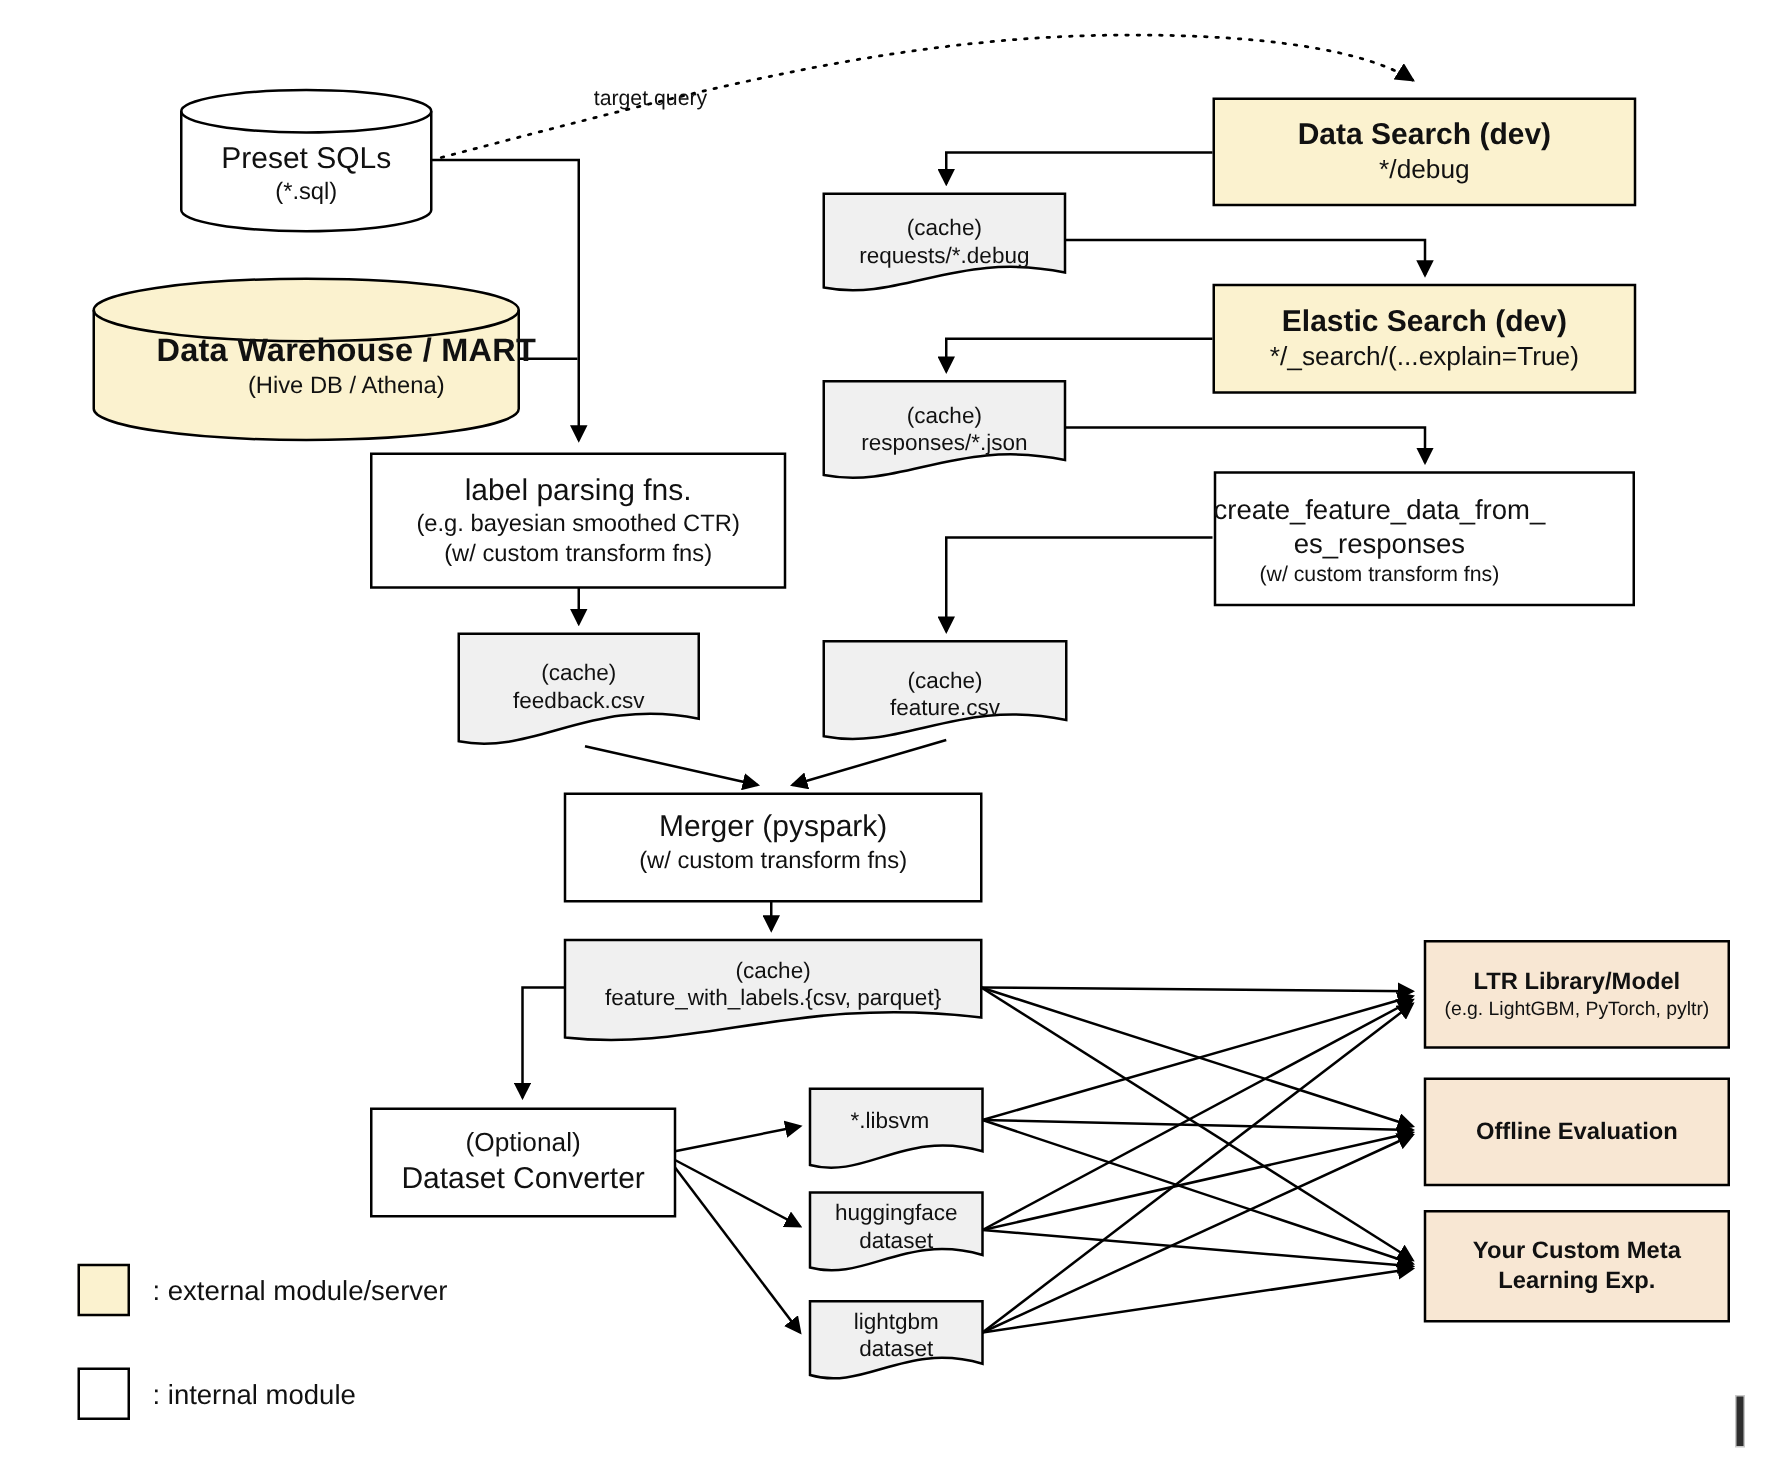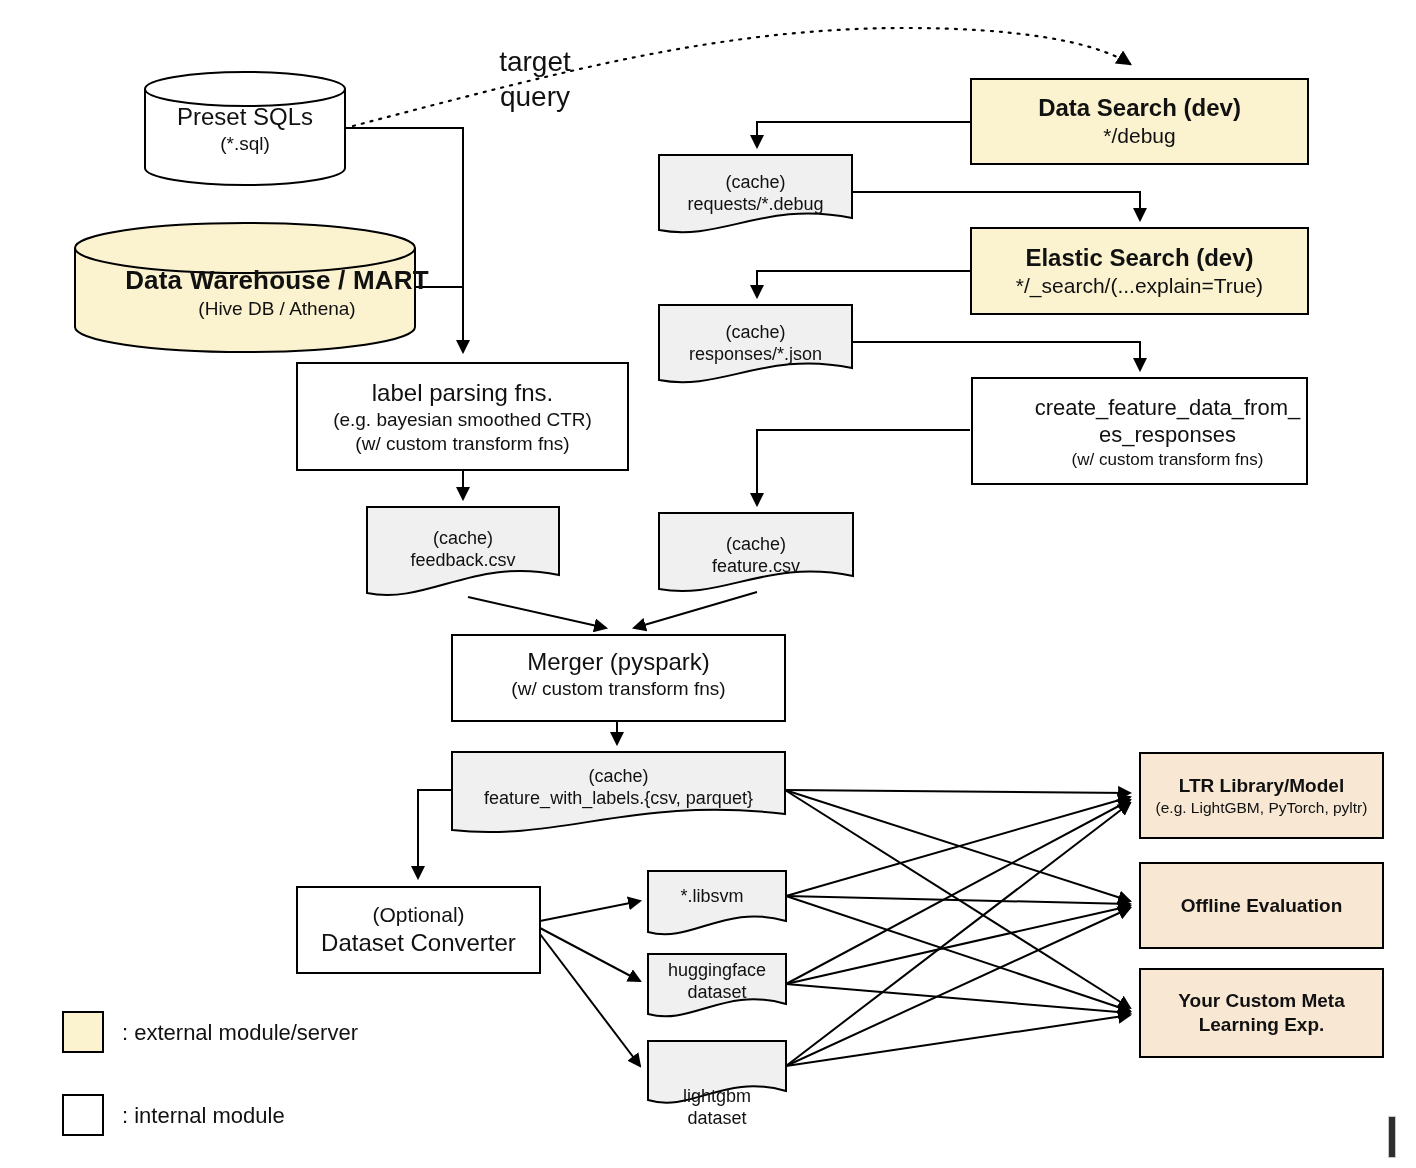--- a/index.html
+++ b/index.html
@@ -24,21 +24,21 @@
   .t-title-bold{font-size:24px;font-weight:bold;}
   .t-wh-title{font-size:26px;font-weight:bold;letter-spacing:.2px;}
   .t-sub{font-size:19px;}
   .t-sub-lg{font-size:21px;}
   .t-doc{font-size:18px;}
   .t-code{font-size:22px;}
   .t-note{font-size:17px;}
   .t-right-title{font-size:19px;font-weight:bold;}
   .t-right-sub{font-size:15.5px;}
   .t-legend{font-size:22px;}
-  .t-annot{font-size:28px;}
+  .t-annot{font-size:17px;margin-left:10px;}
   .legend-swatch{position:absolute;width:42px;height:42px;border:2px solid var(--c-stroke);box-sizing:border-box;}
   .legend-text{position:absolute;white-space:nowrap;}
   .cursor-artifact{position:absolute;background:#2e2e2e;outline:1px solid #c8c8c8;}
 </style>
 </head>
 <body>
 
 <div id="canvas">
 
   <svg id="diagram-svg" width="1416" height="1168" viewBox="0 0 1416 1168">
@@ -125,21 +125,21 @@
     <path class="shape f-cache" d="M452,752 L785,752 L785,814 C635,796 559,842 452,830 Z"></path>
     <path class="shape f-cache" d="M648,871 L786,871 L786,921 C724,903 692,944 648,932 Z"></path>
     <path class="shape f-cache" d="M648,954 L786,954 L786,1004 C724,986 692,1026 648,1014 Z"></path>
     <path class="shape f-cache" d="M648,1041 L786,1041 L786,1091 C724,1073 692,1113 648,1100 Z"></path>
   </svg>
 
   <div class="node-label" style="left:465px;top:66px;width:140px;height:26px;align-items:flex-start;">
     <span class="t-annot">target query</span>
   </div>
 
-  <div class="node-label" style="left:145px;top:95px;width:200px;height:68px;">
+  <div class="node-label" style="left:145px;top:105px;width:200px;height:68px;">
     <span class="t-title">Preset SQLs</span>
     <span class="t-sub">(*.sql)</span>
   </div>
 
   <div class="node-label" style="left:75px;top:260px;width:404px;height:65px;align-items:center;">
     <span class="t-wh-title">Data Warehouse / MART</span>
     <span class="t-sub">(Hive DB / Athena)</span>
   </div>
 
   <div class="node-label" style="left:297px;top:372px;width:331px;height:90px;">
@@ -166,21 +166,21 @@
   <div class="node-label" style="left:971px;top:239px;width:337px;height:64px;">
     <span class="t-title-bold">Elastic Search (dev)</span>
     <span class="t-sub-lg">*/_search/(...explain=True)</span>
   </div>
 
   <div class="node-label" style="left:659px;top:314px;width:193px;height:58px;">
     <span class="t-doc">(cache)</span>
     <span class="t-doc">responses/*.json</span>
   </div>
 
-  <div class="node-label" style="left:1000px;top:390px;width:335px;height:84px;">
+  <div class="node-label" style="left:936px;top:390px;width:335px;height:84px;">
     <span class="t-code">create_feature_data_from_</span>
     <span class="t-code">es_responses</span>
     <span class="t-note">(w/ custom transform fns)</span>
   </div>
 
   <div class="node-label" style="left:659px;top:526px;width:194px;height:58px;">
     <span class="t-doc">(cache)</span>
     <span class="t-doc">feature.csv</span>
   </div>
 
@@ -201,21 +201,21 @@
 
   <div class="node-label" style="left:648px;top:873px;width:128px;height:46px;">
     <span class="t-doc">*.libsvm</span>
   </div>
 
   <div class="node-label" style="left:648px;top:957px;width:138px;height:48px;">
     <span class="t-doc">huggingface</span>
     <span class="t-doc">dataset</span>
   </div>
 
-  <div class="node-label" style="left:648px;top:1044px;width:138px;height:48px;margin-top:39px;">
+  <div class="node-label" style="left:648px;top:1044px;width:138px;height:48px;">
     <span class="t-doc">lightgbm</span>
     <span class="t-doc">dataset</span>
   </div>
 
   <div class="node-label" style="left:1140px;top:765px;width:243px;height:62px;">
     <span class="t-right-title">LTR Library/Model</span>
     <span class="t-right-sub">(e.g. LightGBM, PyTorch, pyltr)</span>
   </div>
 
   <div class="node-label" style="left:1140px;top:863px;width:243px;height:85px;">

